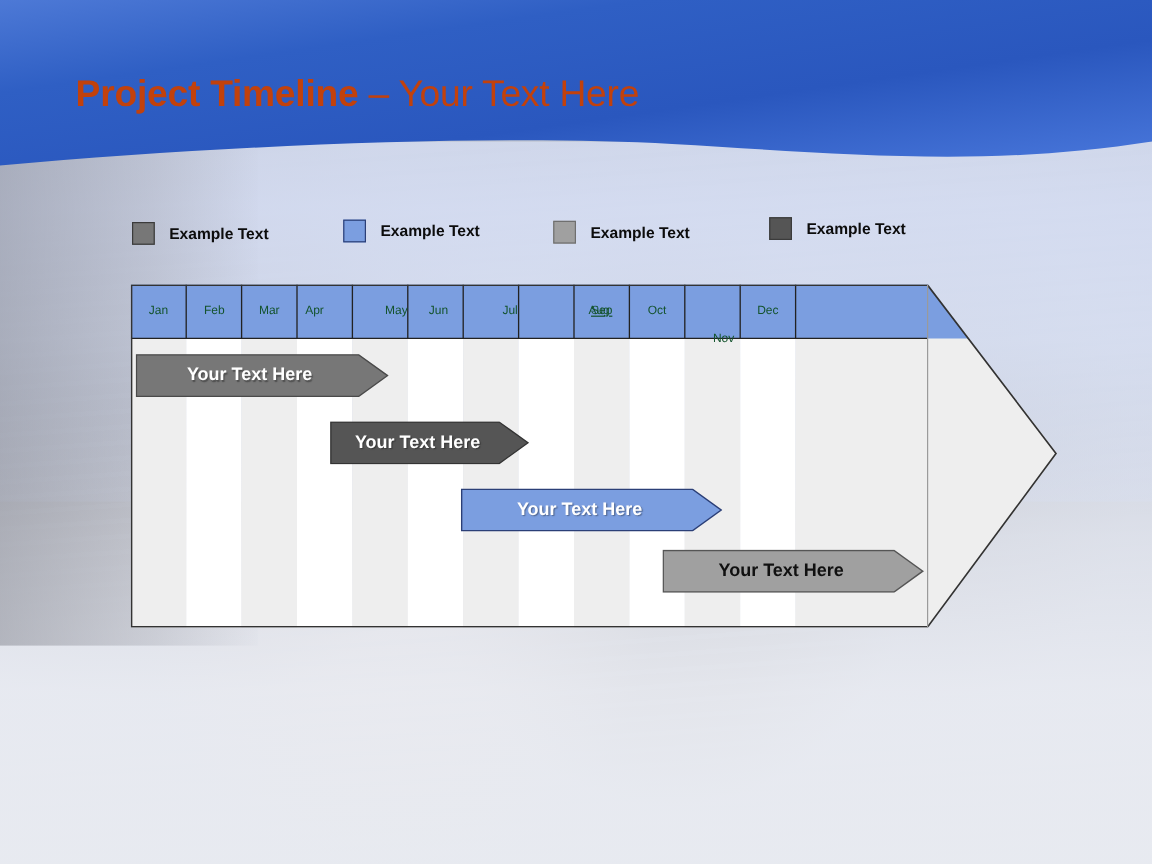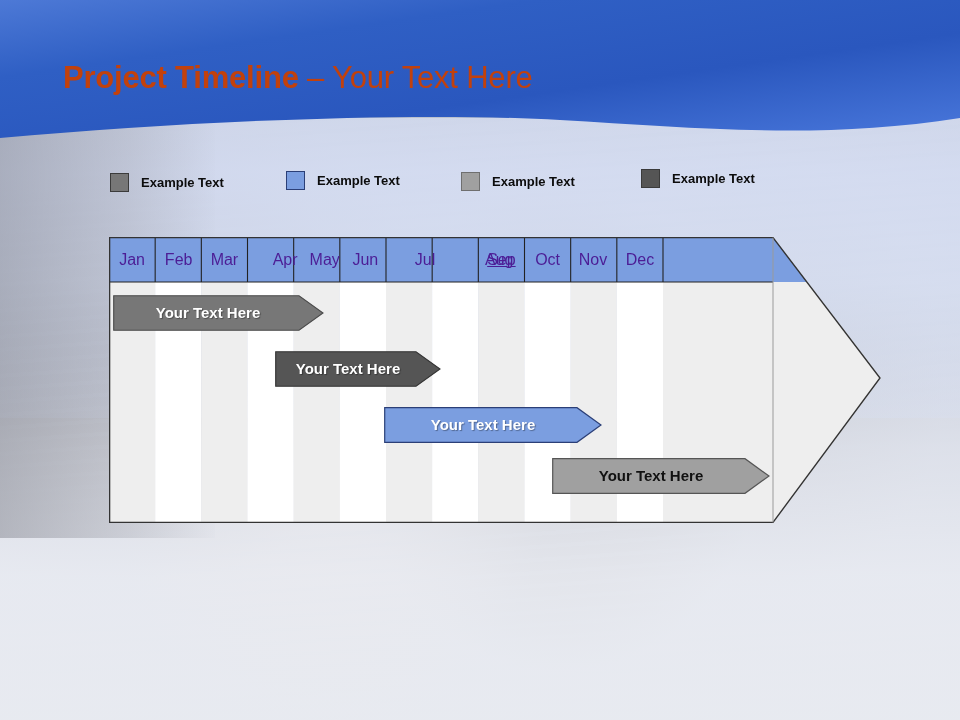--- a/index.html
+++ b/index.html
@@ -87,21 +87,21 @@
     white-space: nowrap;
     letter-spacing: -0.2px;
   }
   .title .t-bold { font-weight: bold; }
   .title .t-light { font-weight: normal; }
 
   
   .legend {
     position: absolute;
     left: 110px;
-    top: 168px;
+    top: 180px;
     width: 720px;
     height: 30px;
   }
   .legend-item {
     position: absolute;
     top: 0;
     display: flex;
     align-items: center;
     height: 28px;
     white-space: nowrap;
@@ -129,22 +129,22 @@
     height: 286px;
   }
   .chart-svg { position: absolute; left: 0; top: 0; }
 
   .month-label {
     position: absolute;
     top: 0;
     height: 45px;
     line-height: 45px;
     text-align: center;
-    color: #4c1d95;
-    font-size: 16px;
+    color: #14532d;
+    font-size: 10px;
     pointer-events: none;
   }
 
   
   .bar {
     position: absolute;
     height: 36px;
   }
   .bar svg { position: absolute; left: 0; top: 0; }
   .bar-text {
@@ -252,28 +252,28 @@
         </g>
       </g>
 
       <path d="M0.6,0.6 H664 L771,141 L664,285.4 H0.6 Z" fill="none" stroke="#333333" stroke-width="1.4"></path>
       <line x1="664" y1="0.6" x2="664" y2="285.4" stroke="#9a9a9a" stroke-width="1"></line>
     </svg>
 
     <div class="month-label" style="left:0px;     width:46.17px;">Jan</div>
     <div class="month-label" style="left:46.17px; width:47px;">Feb</div>
     <div class="month-label" style="left:92.33px; width:46.17px;">Mar</div>
-    <div class="month-label" style="left:153px; width:46.17px;text-align:center;">Apr</div>
+    <div class="month-label" style="left:130px; width:46.17px;text-align:center;">Apr</div>
     <div class="month-label" style="left:184.67px;width:46.17px;text-align:right;">May</div>
     <div class="month-label" style="left:230.83px;width:51px;">Jun</div>
     <div class="month-label" style="left:277px;   width:46.17px;margin-left:16px;">Jul</div>
     <div class="month-label" style="left:323.17px;width:46.17px;padding-left:44px;">Aug</div>
     <div class="month-label" style="left:369.33px;width:46.17px;text-decoration:underline;">Sep</div>
     <div class="month-label" style="left:415.5px; width:46.17px;">Oct</div>
-    <div class="month-label" style="left:459px;width:50px;">Nov</div>
+    <div class="month-label" style="left:469px;width:50px;margin-top:23px;">Nov</div>
     <div class="month-label" style="left:507.83px;width:46.17px;">Dec</div>
 
     <div class="bar" style="left:4px; top:58px; width:211px;">
       <svg width="211" height="36" viewBox="0 0 211 36">
         <path d="M0.7,0.7 H186 L210,18 L186,35.3 H0.7 Z" fill="#777777" stroke="#4a4a4a" stroke-width="1.1"></path>
       </svg>
       <div class="bar-text light" style="width:190px;">Your  Text Here</div>
     </div>
 
     <div class="bar" style="left:166px; top:114px; width:166px;">

